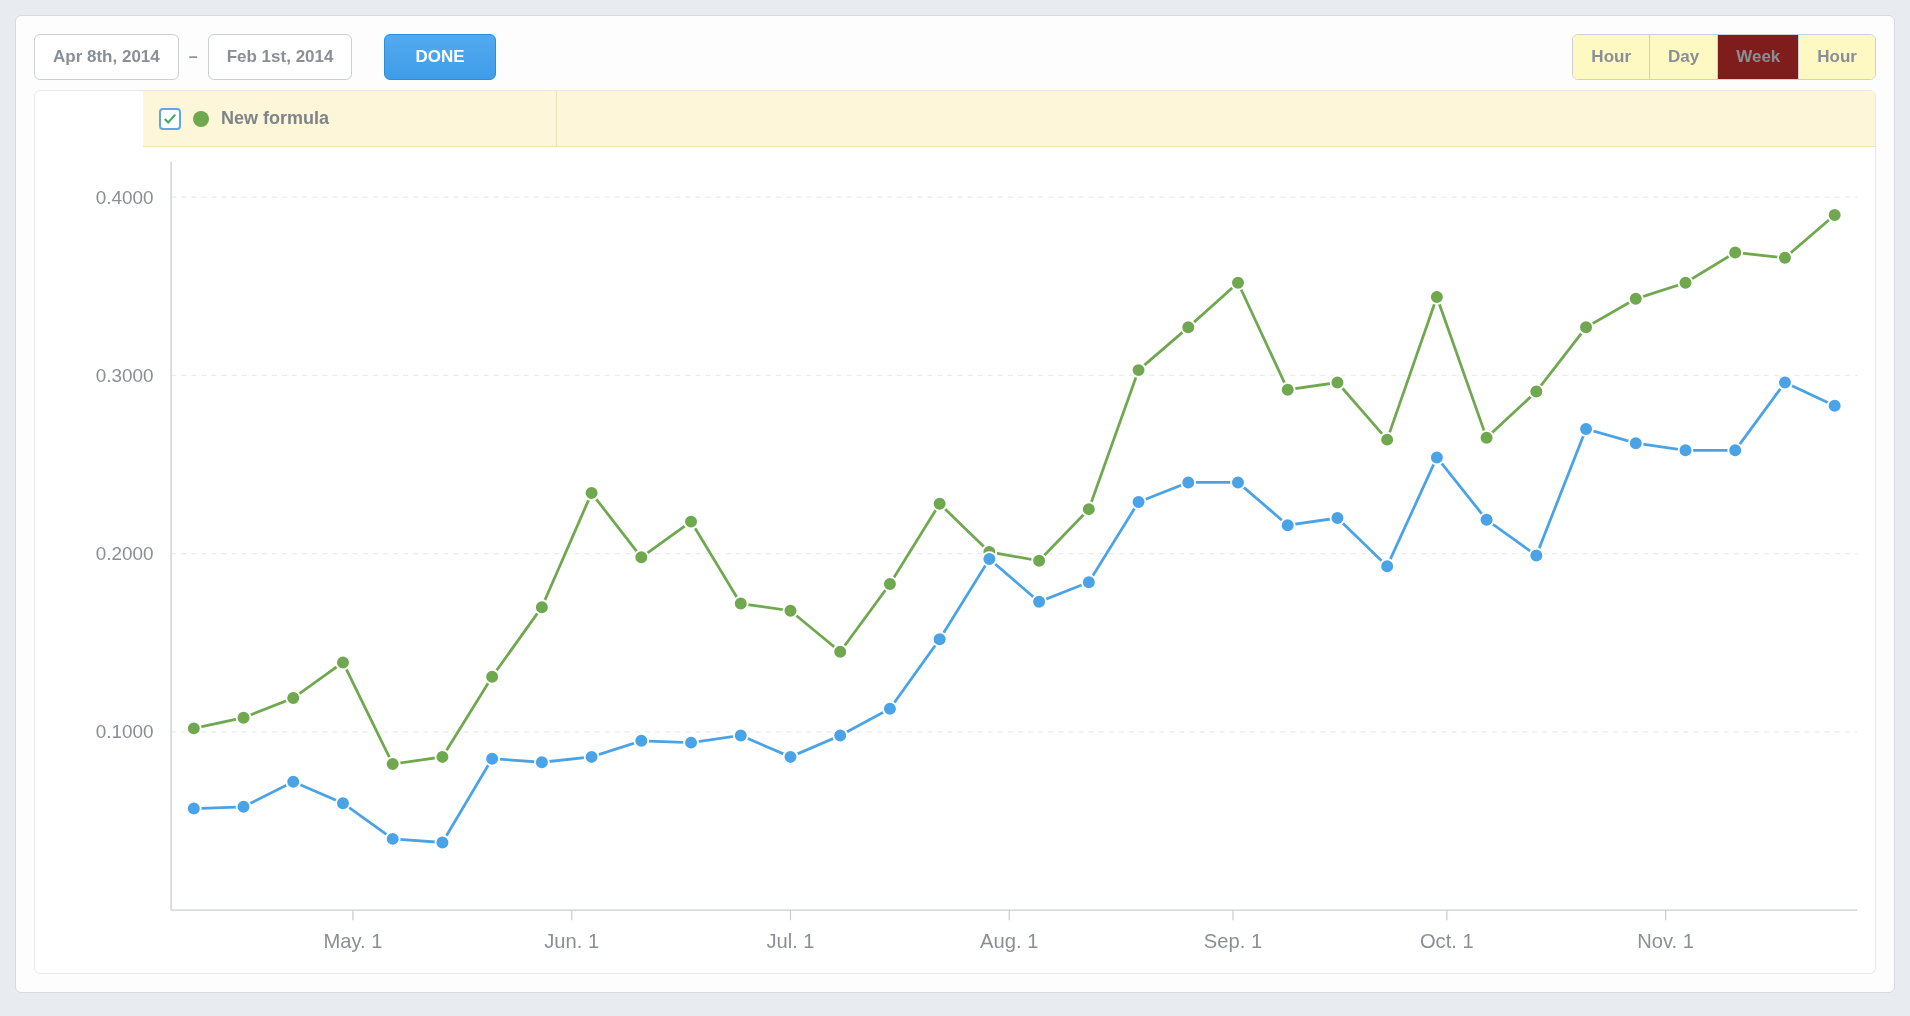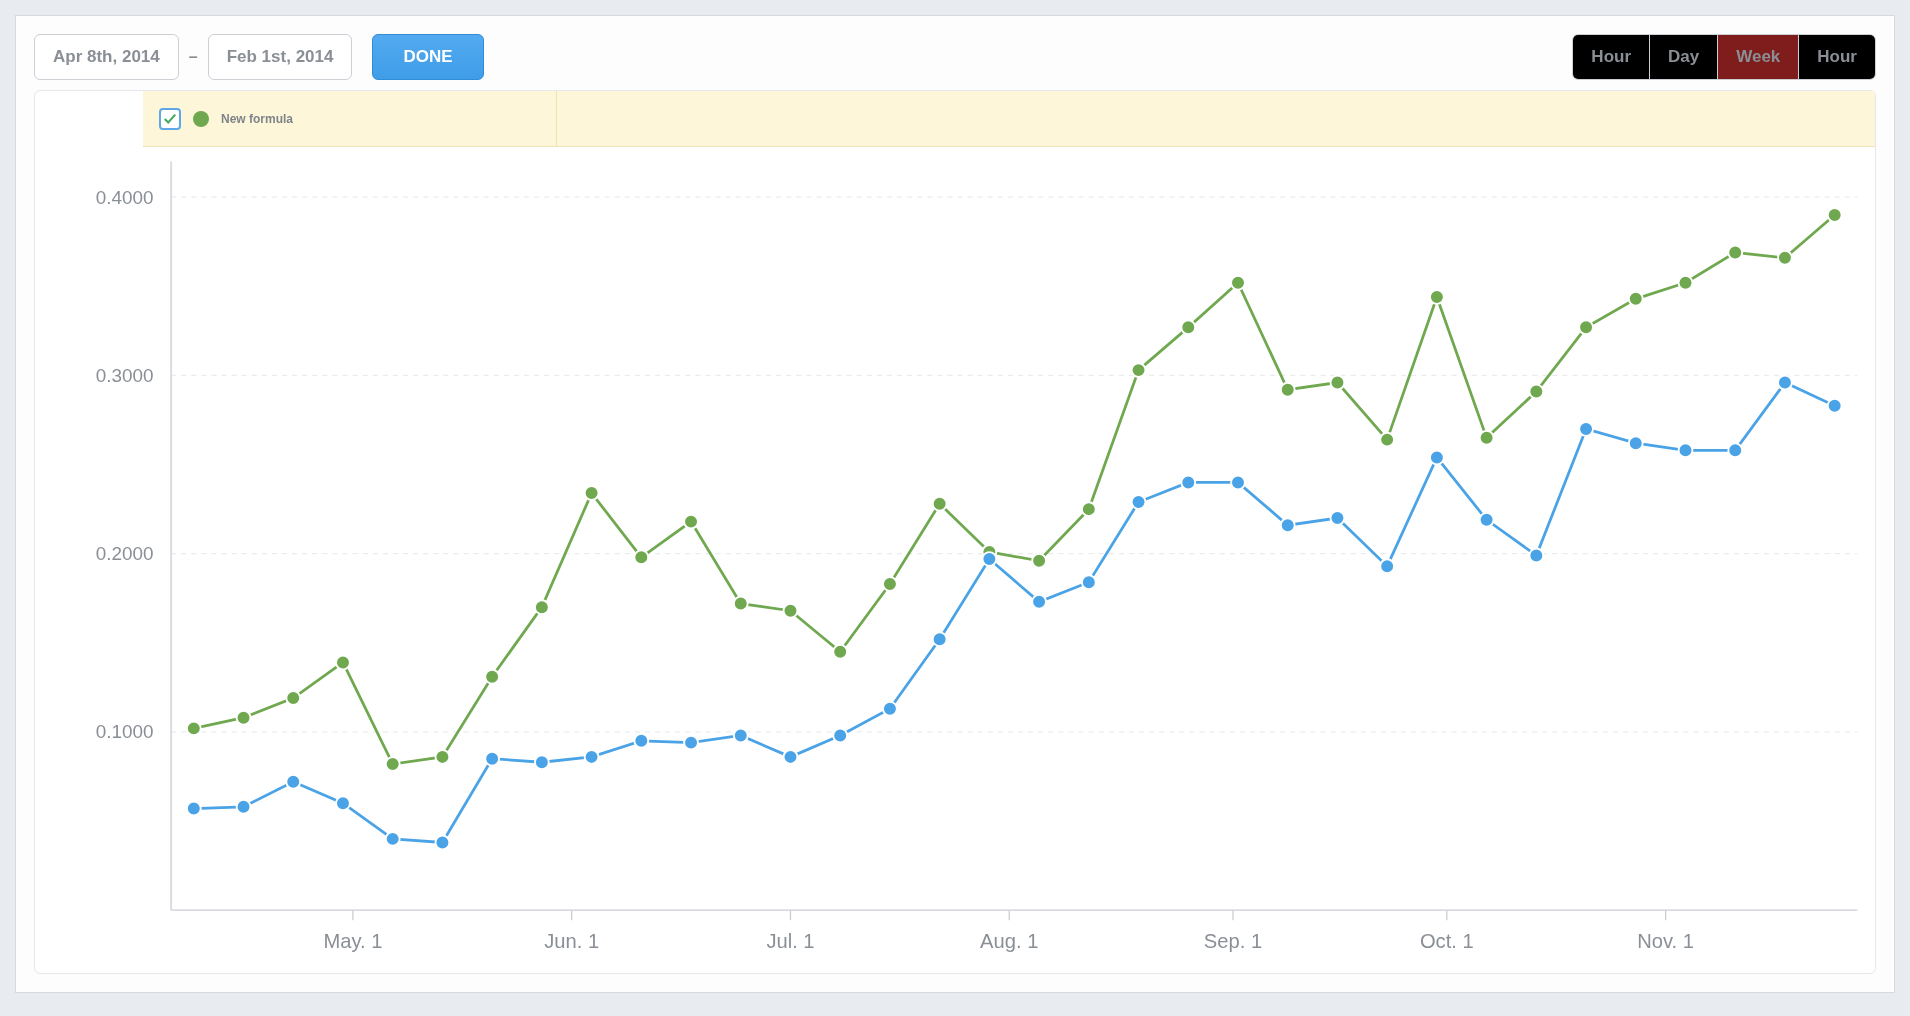--- a/index.html
+++ b/index.html
@@ -1,21 +1,21 @@
 <!DOCTYPE html>
 <html><head>
 <meta charset="utf-8">
 <style>
   * { box-sizing: border-box; margin: 0; padding: 0; }
   body { font-family: -apple-system, "Helvetica Neue", Arial, sans-serif; background: #e8ebef; padding: 15px; }
   
   .panel {
     background: #fdfdfd;
     border: 1px solid #d6d9dd;
-    border-radius: 0;
+    border-radius: 6px;
     padding: 18px;
   }
   
   .toolbar {
     display: flex;
     align-items: center;
     justify-content: space-between;
     margin-bottom: 10px;
   }
   
@@ -35,31 +35,31 @@
   
   .done-btn {
     background: linear-gradient(#53aaf0, #3f9de8);
     border: 1px solid #2f8dd8;
     border-radius: 6px;
     padding: 12px 30px;
     font-size: 17px;
     font-weight: 700;
     color: #fff;
     cursor: pointer;
-    margin-left: 10px;
+    margin-left: 22px;
   }
   
   .granularity {
     display: flex;
     border: 1px solid #ccd0d5;
     border-radius: 6px;
     overflow: hidden;
   }
   .gran-btn {
-    background: #000000;
+    background: #fef9c3;
     border: none;
     border-left: 1px solid #ccd0d5;
     padding: 12px 18px;
     font-size: 17px;
     font-weight: 600;
     color: #8a8f96;
     cursor: pointer;
   }
   .gran-btn:first-child { border-left: none; }
   .gran-btn.active { background: #7f1d1d; }
@@ -94,21 +94,21 @@
     border: 2px solid #5fa8e8;
     border-radius: 4px;
     background: #fff;
     display: flex;
     align-items: center;
     justify-content: center;
     cursor: pointer;
   }
   .legend-check svg { width: 14px; height: 14px; }
   .legend-dot { width: 16px; height: 16px; border-radius: 50%; }
-  .legend-label { font-size: 12px; font-weight: 600; color: #7f848b; }
+  .legend-label { font-size: 18px; font-weight: 600; color: #7f848b; }
   .legend-caret {
     position: absolute; right: 18px;
     width: 0; height: 0;
     border-left: 7px solid transparent;
     border-right: 7px solid transparent;
     border-top: 7px solid #d4c77a;
     cursor: pointer;
   }
   
   svg.chart { display: block; }

